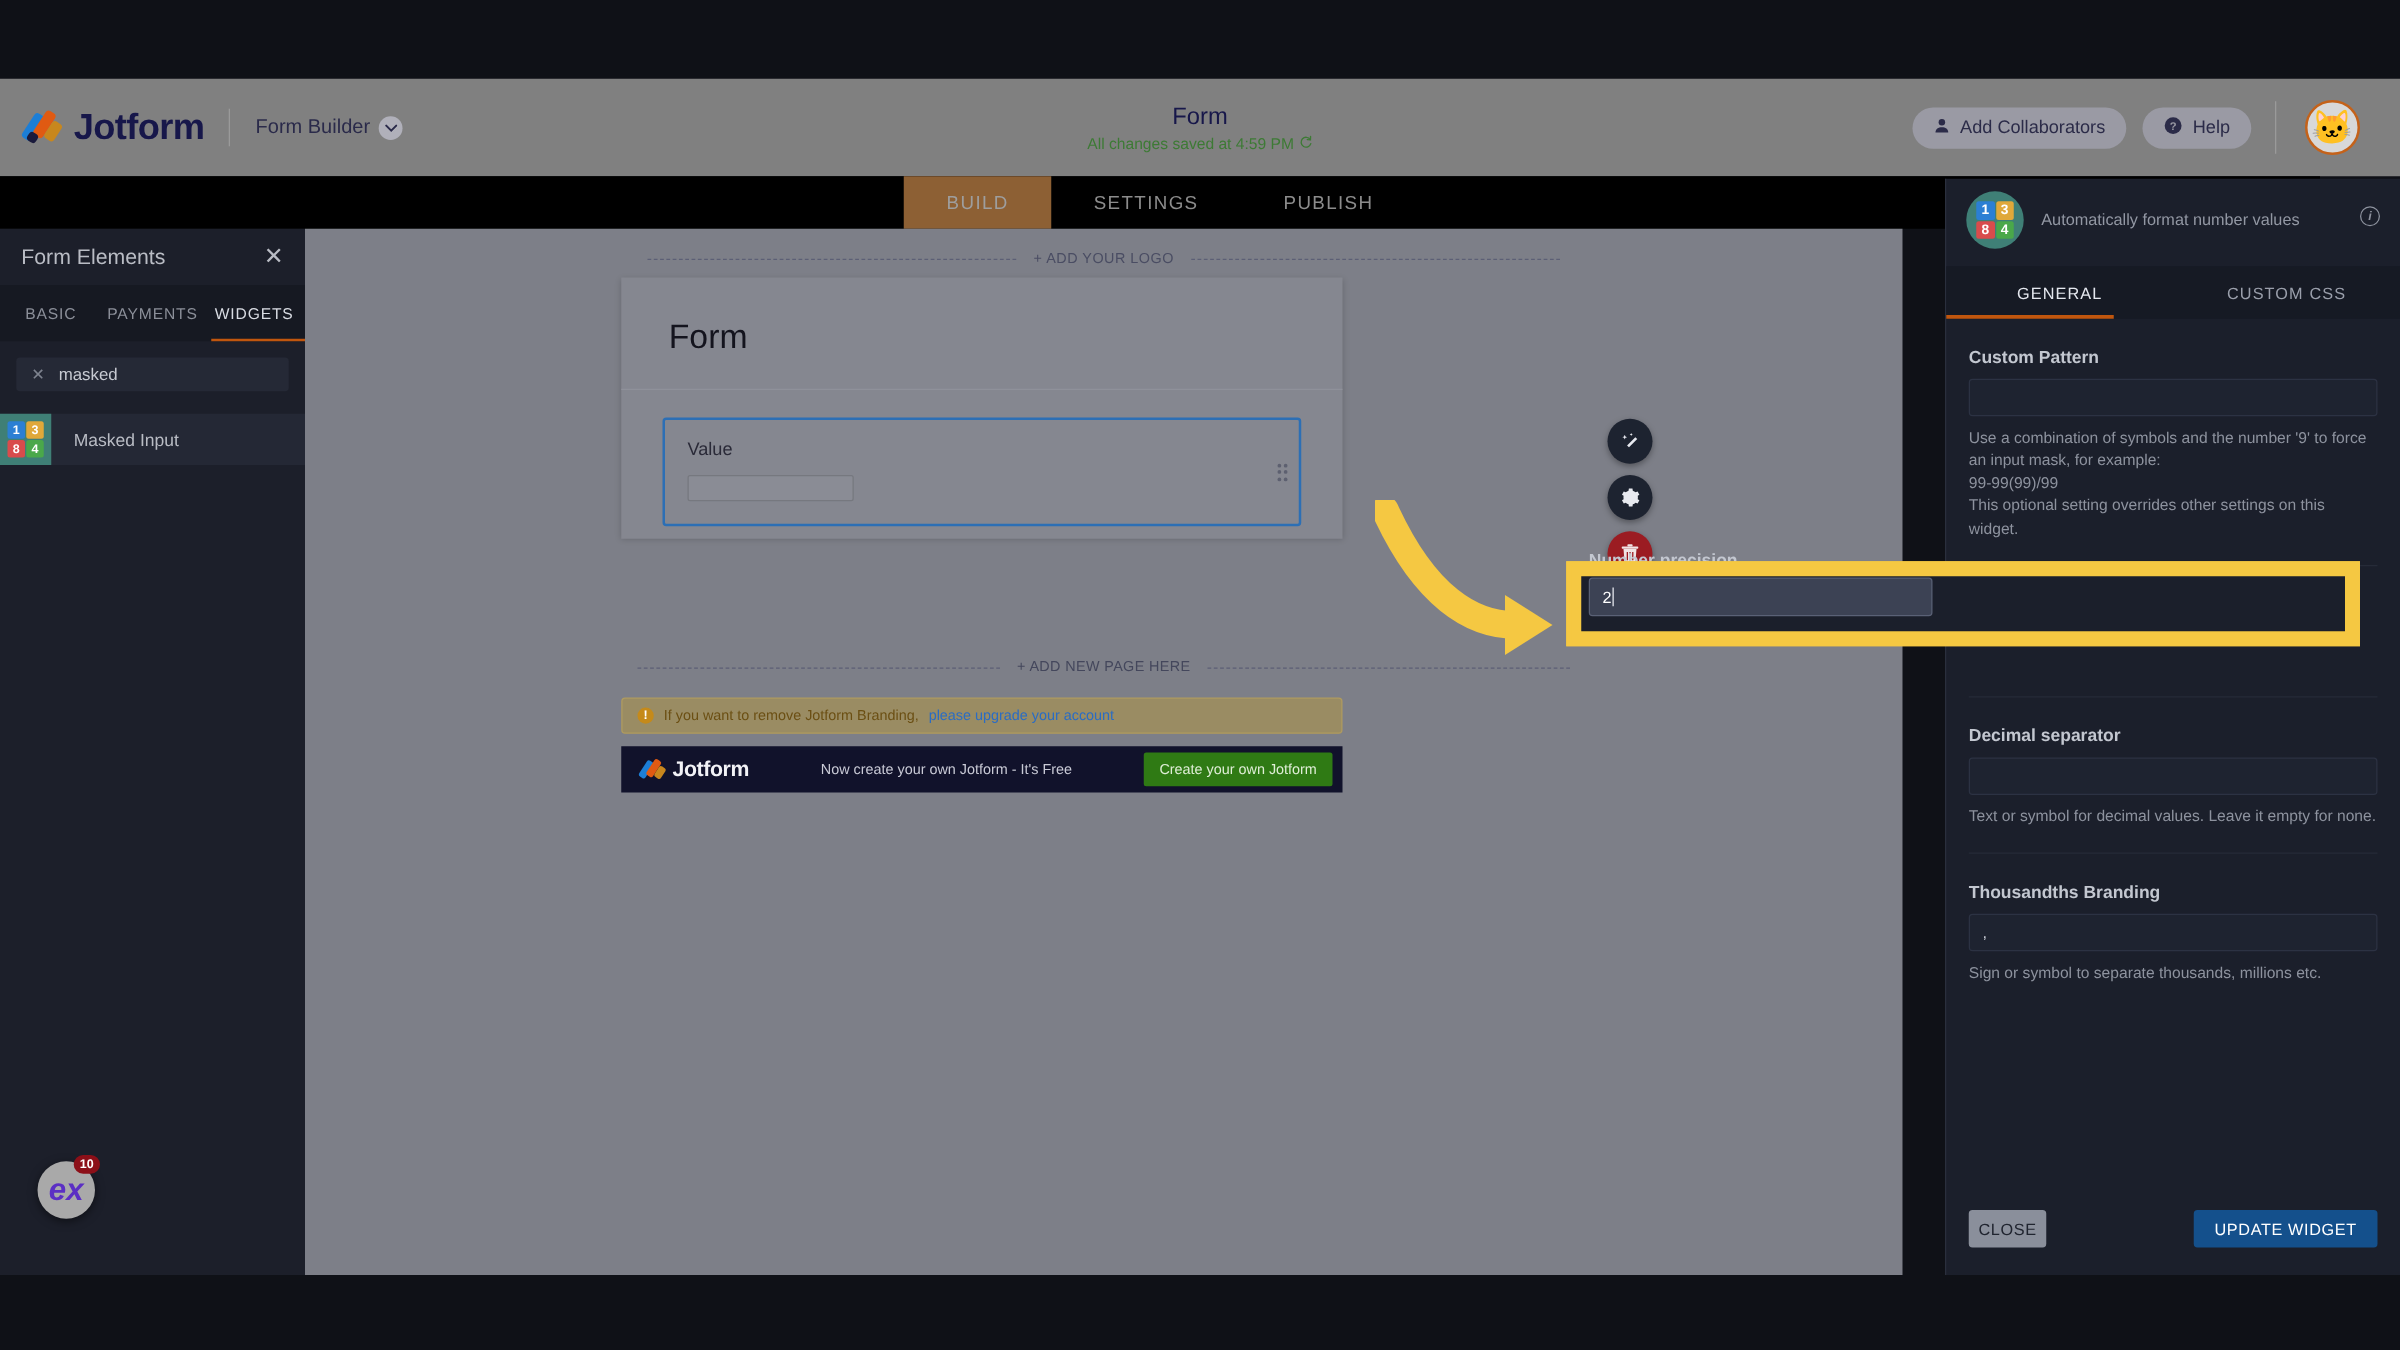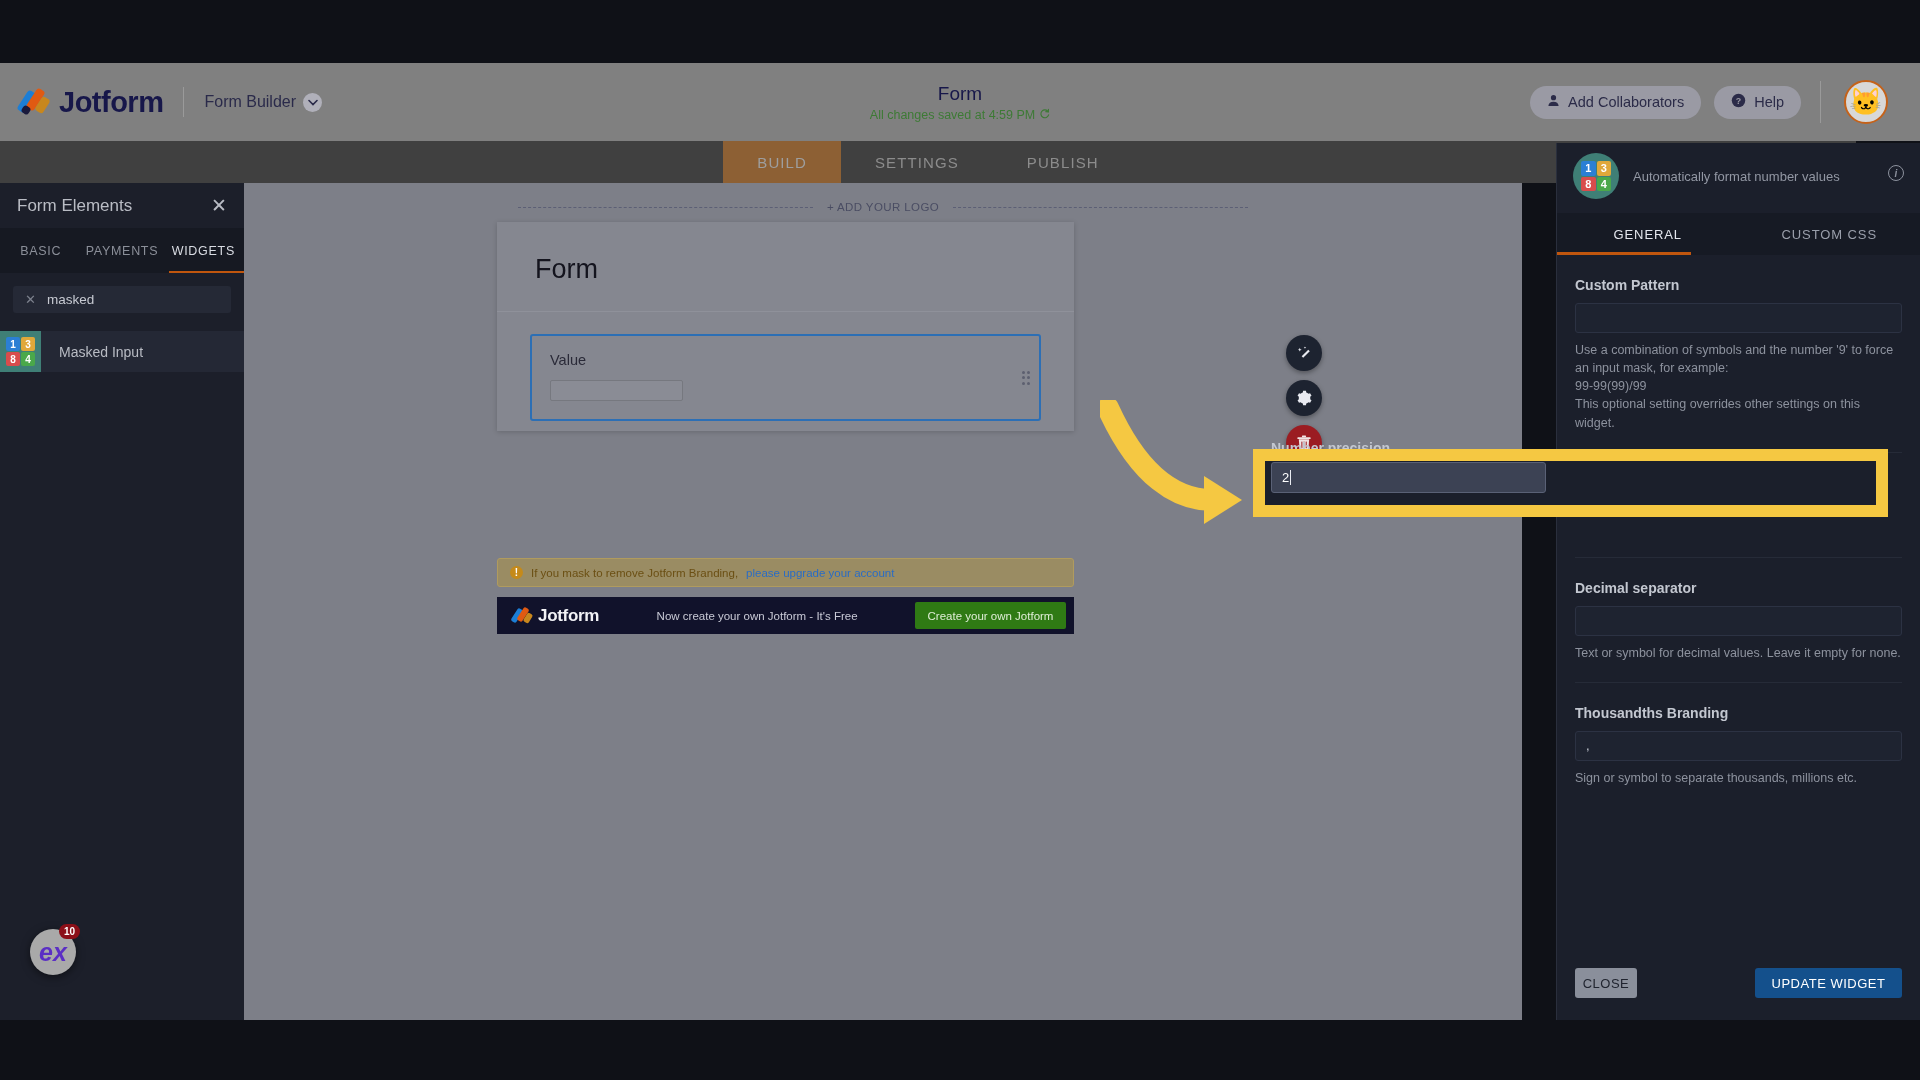--- a/index.html
+++ b/index.html
@@ -41,21 +41,21 @@
 
   .hdr-right { position:absolute; right:0; top:0; height:78px; display:flex; align-items:center; gap:13px; padding-right:32px; }
   .pill { height:33px; border-radius:17px; background:#9a9aa4; display:flex; align-items:center; gap:8px; padding:0 17px;
           font-size:14.5px; color:#2b2b48; }
   .avatar-wrap { width:44px; height:44px; border-radius:50%; border:2.5px solid #c4621a; overflow:hidden;
                  background:#d8d8d8; display:flex; align-items:center; justify-content:center; margin-left:10px; }
   .avatar-emoji { font-size:27px; line-height:1; }
   .hdr-sep { width:1px; height:42px; background:#9a9a9a; margin-left:6px; }
 
   
-  .navbar { position:absolute; left:0; top:141px; width:1856px; height:42px; background:#404040; display:flex; align-items:stretch;text-decoration:underline; }
+  .navbar { position:absolute; left:0; top:141px; width:1856px; height:42px; background:#000000; display:flex; align-items:stretch;text-decoration:underline; }
   .nav-center { position:absolute; left:0; right:0; display:flex; justify-content:center; height:42px; }
   .nav-tab { padding:0 34px; display:flex; align-items:center; font-size:15px; letter-spacing:1.1px; color:#8c8c8c; font-weight:500; }
   .nav-tab.active { background:#8d6034; color:#9e9e9e; }
   .preview-wrap { position:absolute; right:18px; top:0; height:42px; display:flex; align-items:center; gap:10px; }
   .preview-label { font-size:14px; color:#b0b0b0; }
   .toggle { width:36px; height:19px; border-radius:10px; background:#c9c9cf; position:relative; }
   .toggle::after{ content:''; position:absolute; right:2px; top:2px; width:15px;height:15px;border-radius:50%;background:#fff; }
 
   
   .leftpanel { position:absolute; left:0; top:183px; width:244px; height:837px; background:#1c1f2a; }
@@ -342,24 +342,29 @@
             <path d="M2.5 4.5h11l-1 12h-9z" fill="#f0e4e4"></path>
             <rect x="1" y="2.3" width="14" height="2" rx="0.7" fill="#f0e4e4"></rect>
             <rect x="5.8" y="0.4" width="4.4" height="2" rx="0.7" fill="#f0e4e4"></rect>
             <rect x="5.2" y="7" width="1.1" height="7" fill="#9b1c22"></rect>
             <rect x="7.5" y="7" width="1.1" height="7" fill="#9b1c22"></rect>
             <rect x="9.8" y="7" width="1.1" height="7" fill="#9b1c22"></rect>
           </svg>
       </div>
     </div>
 
+    <div class="newpage-row">
+      <span class="dash2"></span>
+      <span class="newpage-text">+ ADD NEW PAGE HERE</span>
+      <span class="dash2"></span>
+    </div>
 
     <div class="notice">
       <span class="warn">!</span>
-      <span>If you mask to remove Jotform Branding,</span>
+      <span>If you want to remove Jotform Branding,</span>
       <a href="#">please upgrade your account</a>
     </div>
 
     <div class="jfbanner">
       <span class="jfb-logo">
         <span class="jfb-mark">
             <i></i>
             <i></i>
             <i></i>
           </span>

